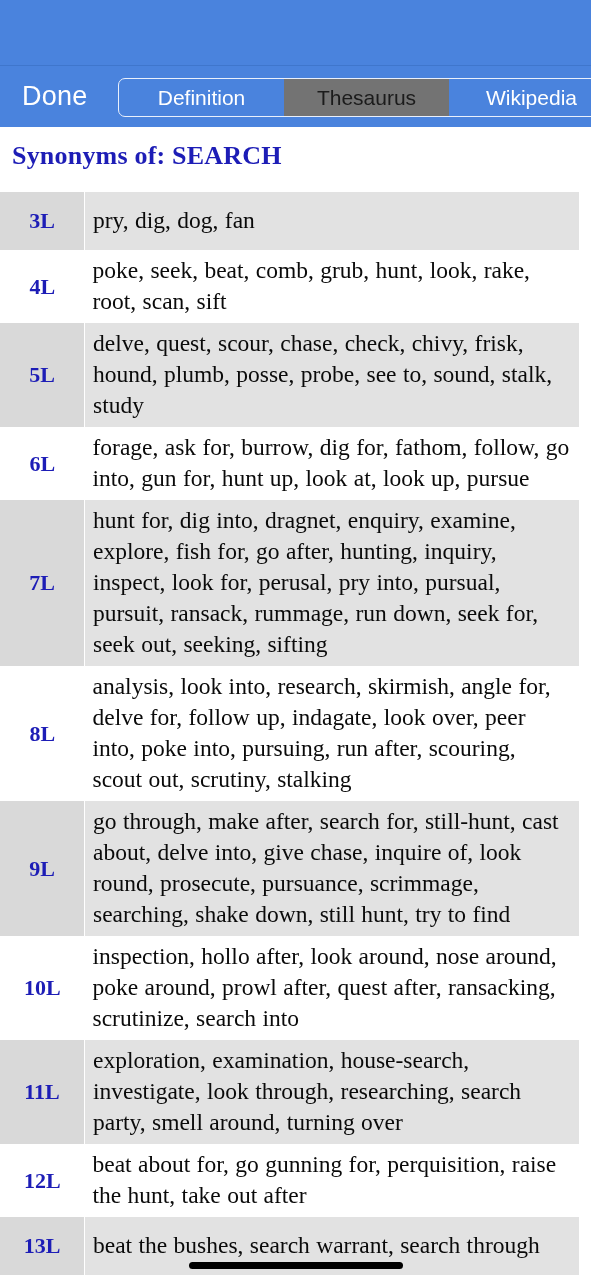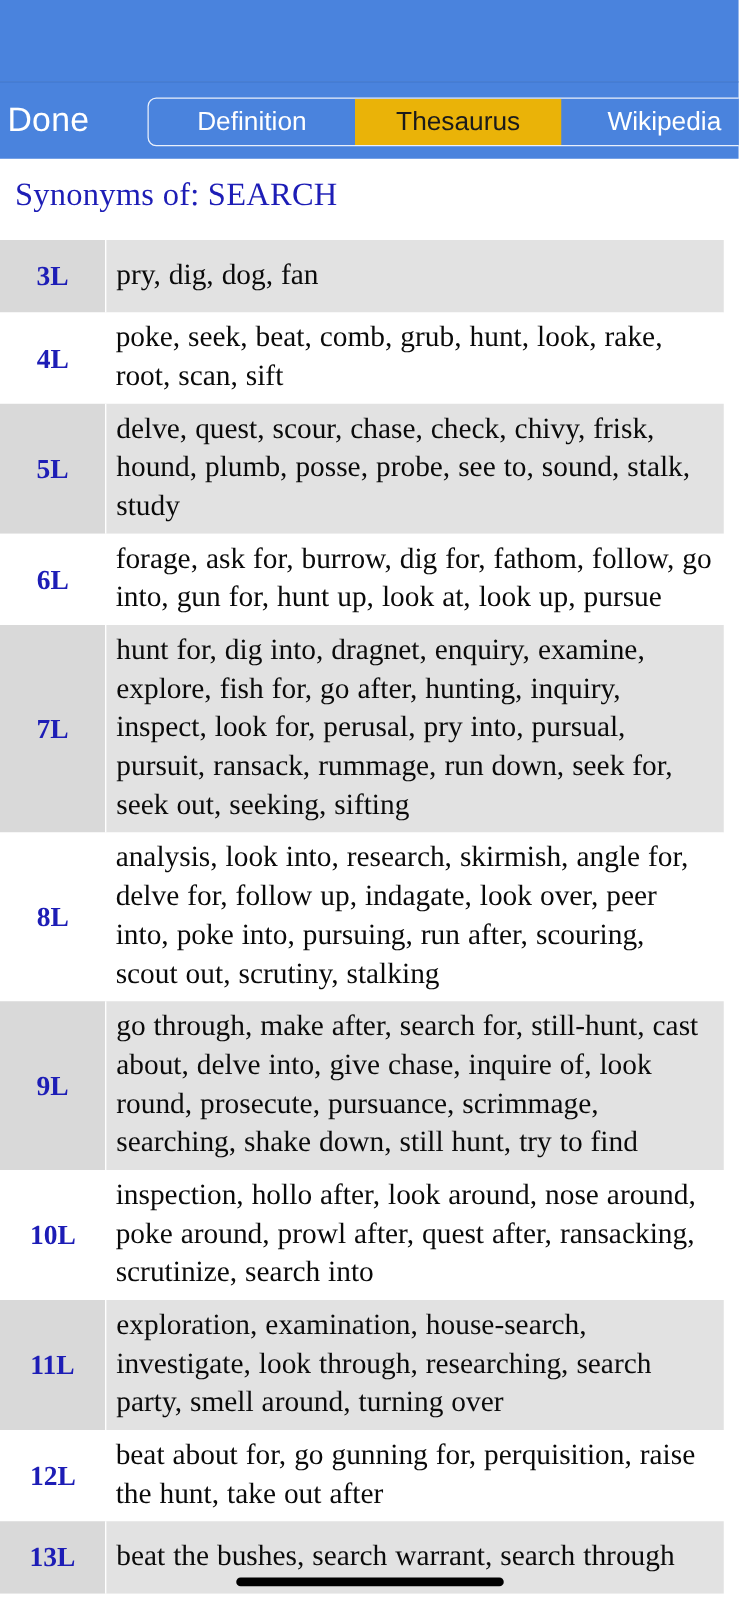--- a/index.html
+++ b/index.html
@@ -22,21 +22,21 @@
     width: 100%;
   }
 
   #nav-bar {
     height: 62px;
     background: #4a83dd;
     border-top: 1px solid #3f76cc;
     display: flex;
     align-items: center;
     box-sizing: border-box;
-    padding: 0 0 0 6px;
+    padding: 0 0 0 22px;
     position: relative;
   }
 
   #done-button {
     color: #ffffff;
     font-size: 27px;
     font-family: "Liberation Sans", sans-serif;
     letter-spacing: 0.2px;
     line-height: 1;
     cursor: pointer;
@@ -63,29 +63,29 @@
     align-items: center;
     justify-content: center;
     color: #ffffff;
     font-size: 21px;
     font-family: "Liberation Sans", sans-serif;
     cursor: pointer;
     user-select: none;
     line-height: 1;
   }
   .segment.selected {
-    background: #eab308;
+    background: #737373;
     color: #1b1b1b;
   }
 
   
   #page-heading {
     color: #1d1db6;
     font-family: "Liberation Serif", serif;
-    font-weight: normal;
+    font-weight: bold;
     font-size: 26px;
     padding: 14px 0 0 12px;
     letter-spacing: 0.2px;
   }
 
   
   #synonyms-table {
     margin-top: 21px;
     width: 579px;
     border-collapse: collapse;

